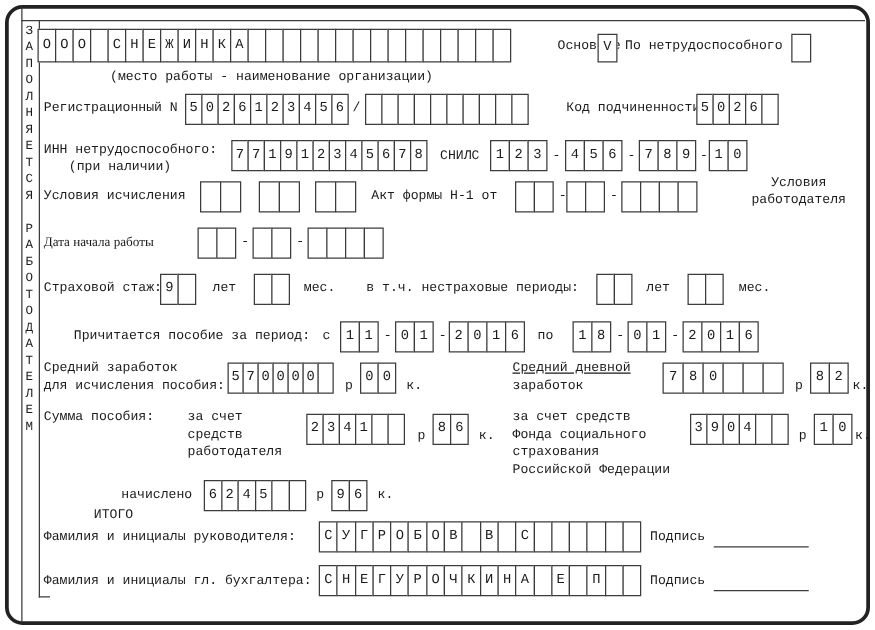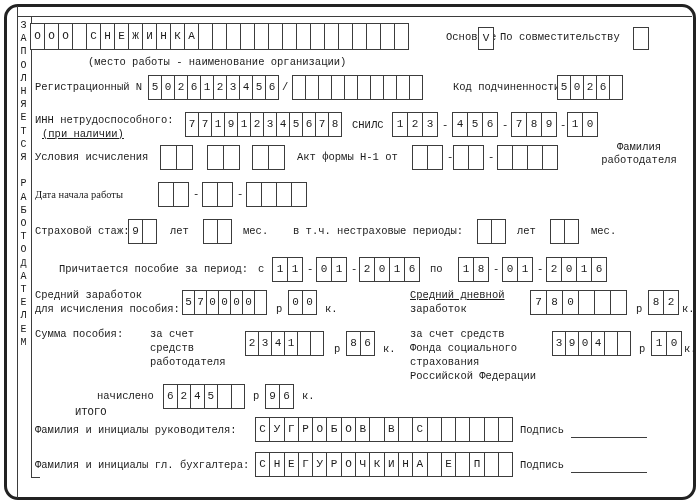--- a/index.html
+++ b/index.html
@@ -59,21 +59,21 @@
       <span class="cell"></span>
       <span class="cell"></span>
       <span class="cell"></span>
       <span class="cell"></span>
       <span class="cell"></span>
       <span class="cell"></span>
       <span class="cell"></span>
     </div>
   <div class="lbl" style="left:422px;top:31px;margin-left:24px;">Основное</div>
   <div class="cbx" style="left:478px;top:27px;">V</div>
-  <div class="lbl" style="left:500px;top:31px;">По совместительству</div>
+  <div class="lbl" style="left:500px;top:31px;">По нетрудоспособного</div>
   <div class="cbx" style="left:633px;top:27px;"></div>
   <div class="lbl" style="left:88px;top:56px;">(место работы - наименование организации)</div>
 
   <div class="lbl" style="left:35px;top:81px;">Регистрационный N</div>
   <div class="cells" style="left:148px;top:75px;--cw:14px;">
       <span class="cell">5</span>
       <span class="cell">0</span>
       <span class="cell">2</span>
       <span class="cell">6</span>
       <span class="cell">1</span>
@@ -99,21 +99,21 @@
   <div class="lbl" style="left:437px;top:81px;margin-left:16px;">Код подчиненности</div>
   <div class="cells" style="left:557px;top:75px;--cw:14px;">
       <span class="cell">5</span>
       <span class="cell">0</span>
       <span class="cell">2</span>
       <span class="cell">6</span>
       <span class="cell"></span>
     </div>
 
   <div class="lbl" style="left:35px;top:114px;">ИНН нетрудоспособного:</div>
-  <div class="lbl" style="left:42px;top:128px;text-decoration:underline;">(при наличии)</div>
+  <div class="lbl" style="left:55px;top:128px;">(при наличии)</div>
   <div class="cells" style="left:185px;top:112px;--cw:14px;">
       <span class="cell">7</span>
       <span class="cell">7</span>
       <span class="cell">1</span>
       <span class="cell">9</span>
       <span class="cell">1</span>
       <span class="cell">2</span>
       <span class="cell">3</span>
       <span class="cell">4</span>
       <span class="cell">5</span>
@@ -168,21 +168,21 @@
       <span class="cell"></span>
       <span class="cell"></span>
     </div>
   <div class="lbl" style="left:488px;top:151px;">-</div>
   <div class="cells" style="left:497px;top:145px;--cw:16px;">
       <span class="cell"></span>
       <span class="cell"></span>
       <span class="cell"></span>
       <span class="cell"></span>
     </div>
-  <div class="lbl ctr" style="left:597px;top:141px;width:84px;">Фамилия</div>
+  <div class="lbl ctr" style="left:597px;top:141px;width:84px;">Условия</div>
   <div class="lbl ctr" style="left:597px;top:154px;width:84px;">работодателя</div>
 
   <div class="lbl" style="left:35px;top:188px;font-family:Liberation Serif, serif;">Дата начала работы</div>
   <div class="cells" style="left:158px;top:182px;--cw:16px;">
       <span class="cell"></span>
       <span class="cell"></span>
     </div>
   <div class="lbl" style="left:193px;top:188px;">-</div>
   <div class="cells" style="left:202px;top:182px;--cw:16px;">
       <span class="cell"></span>

